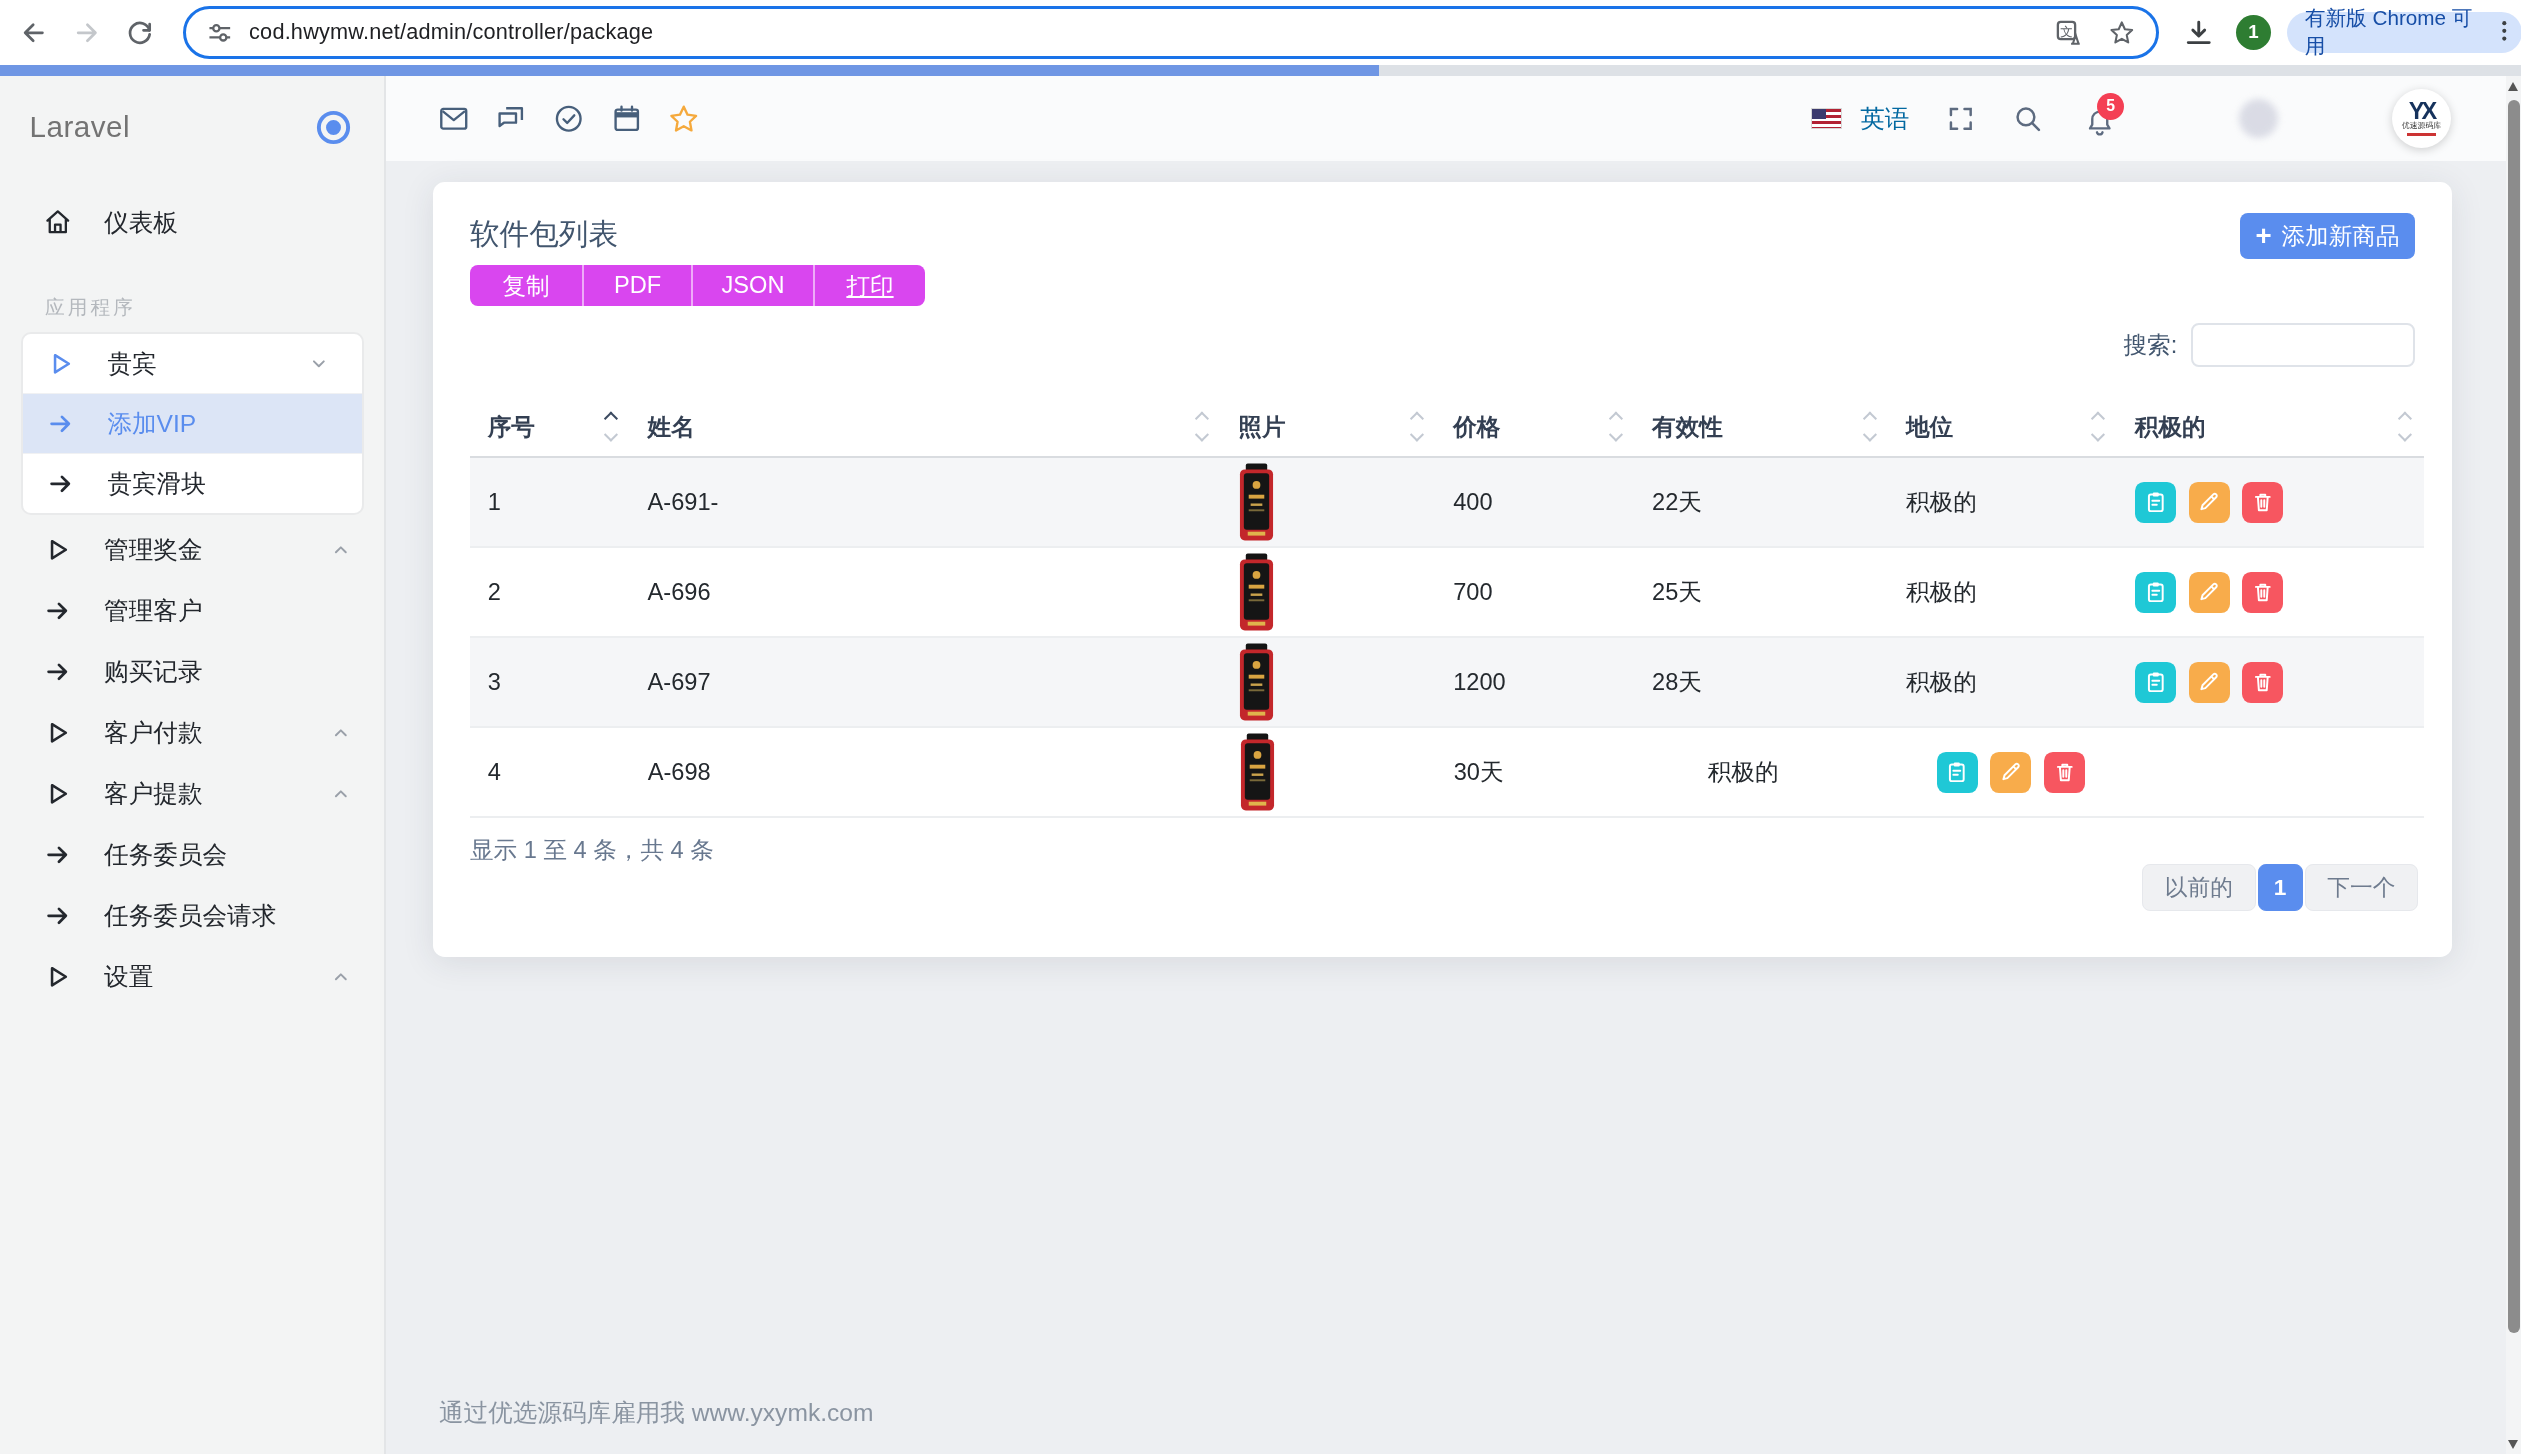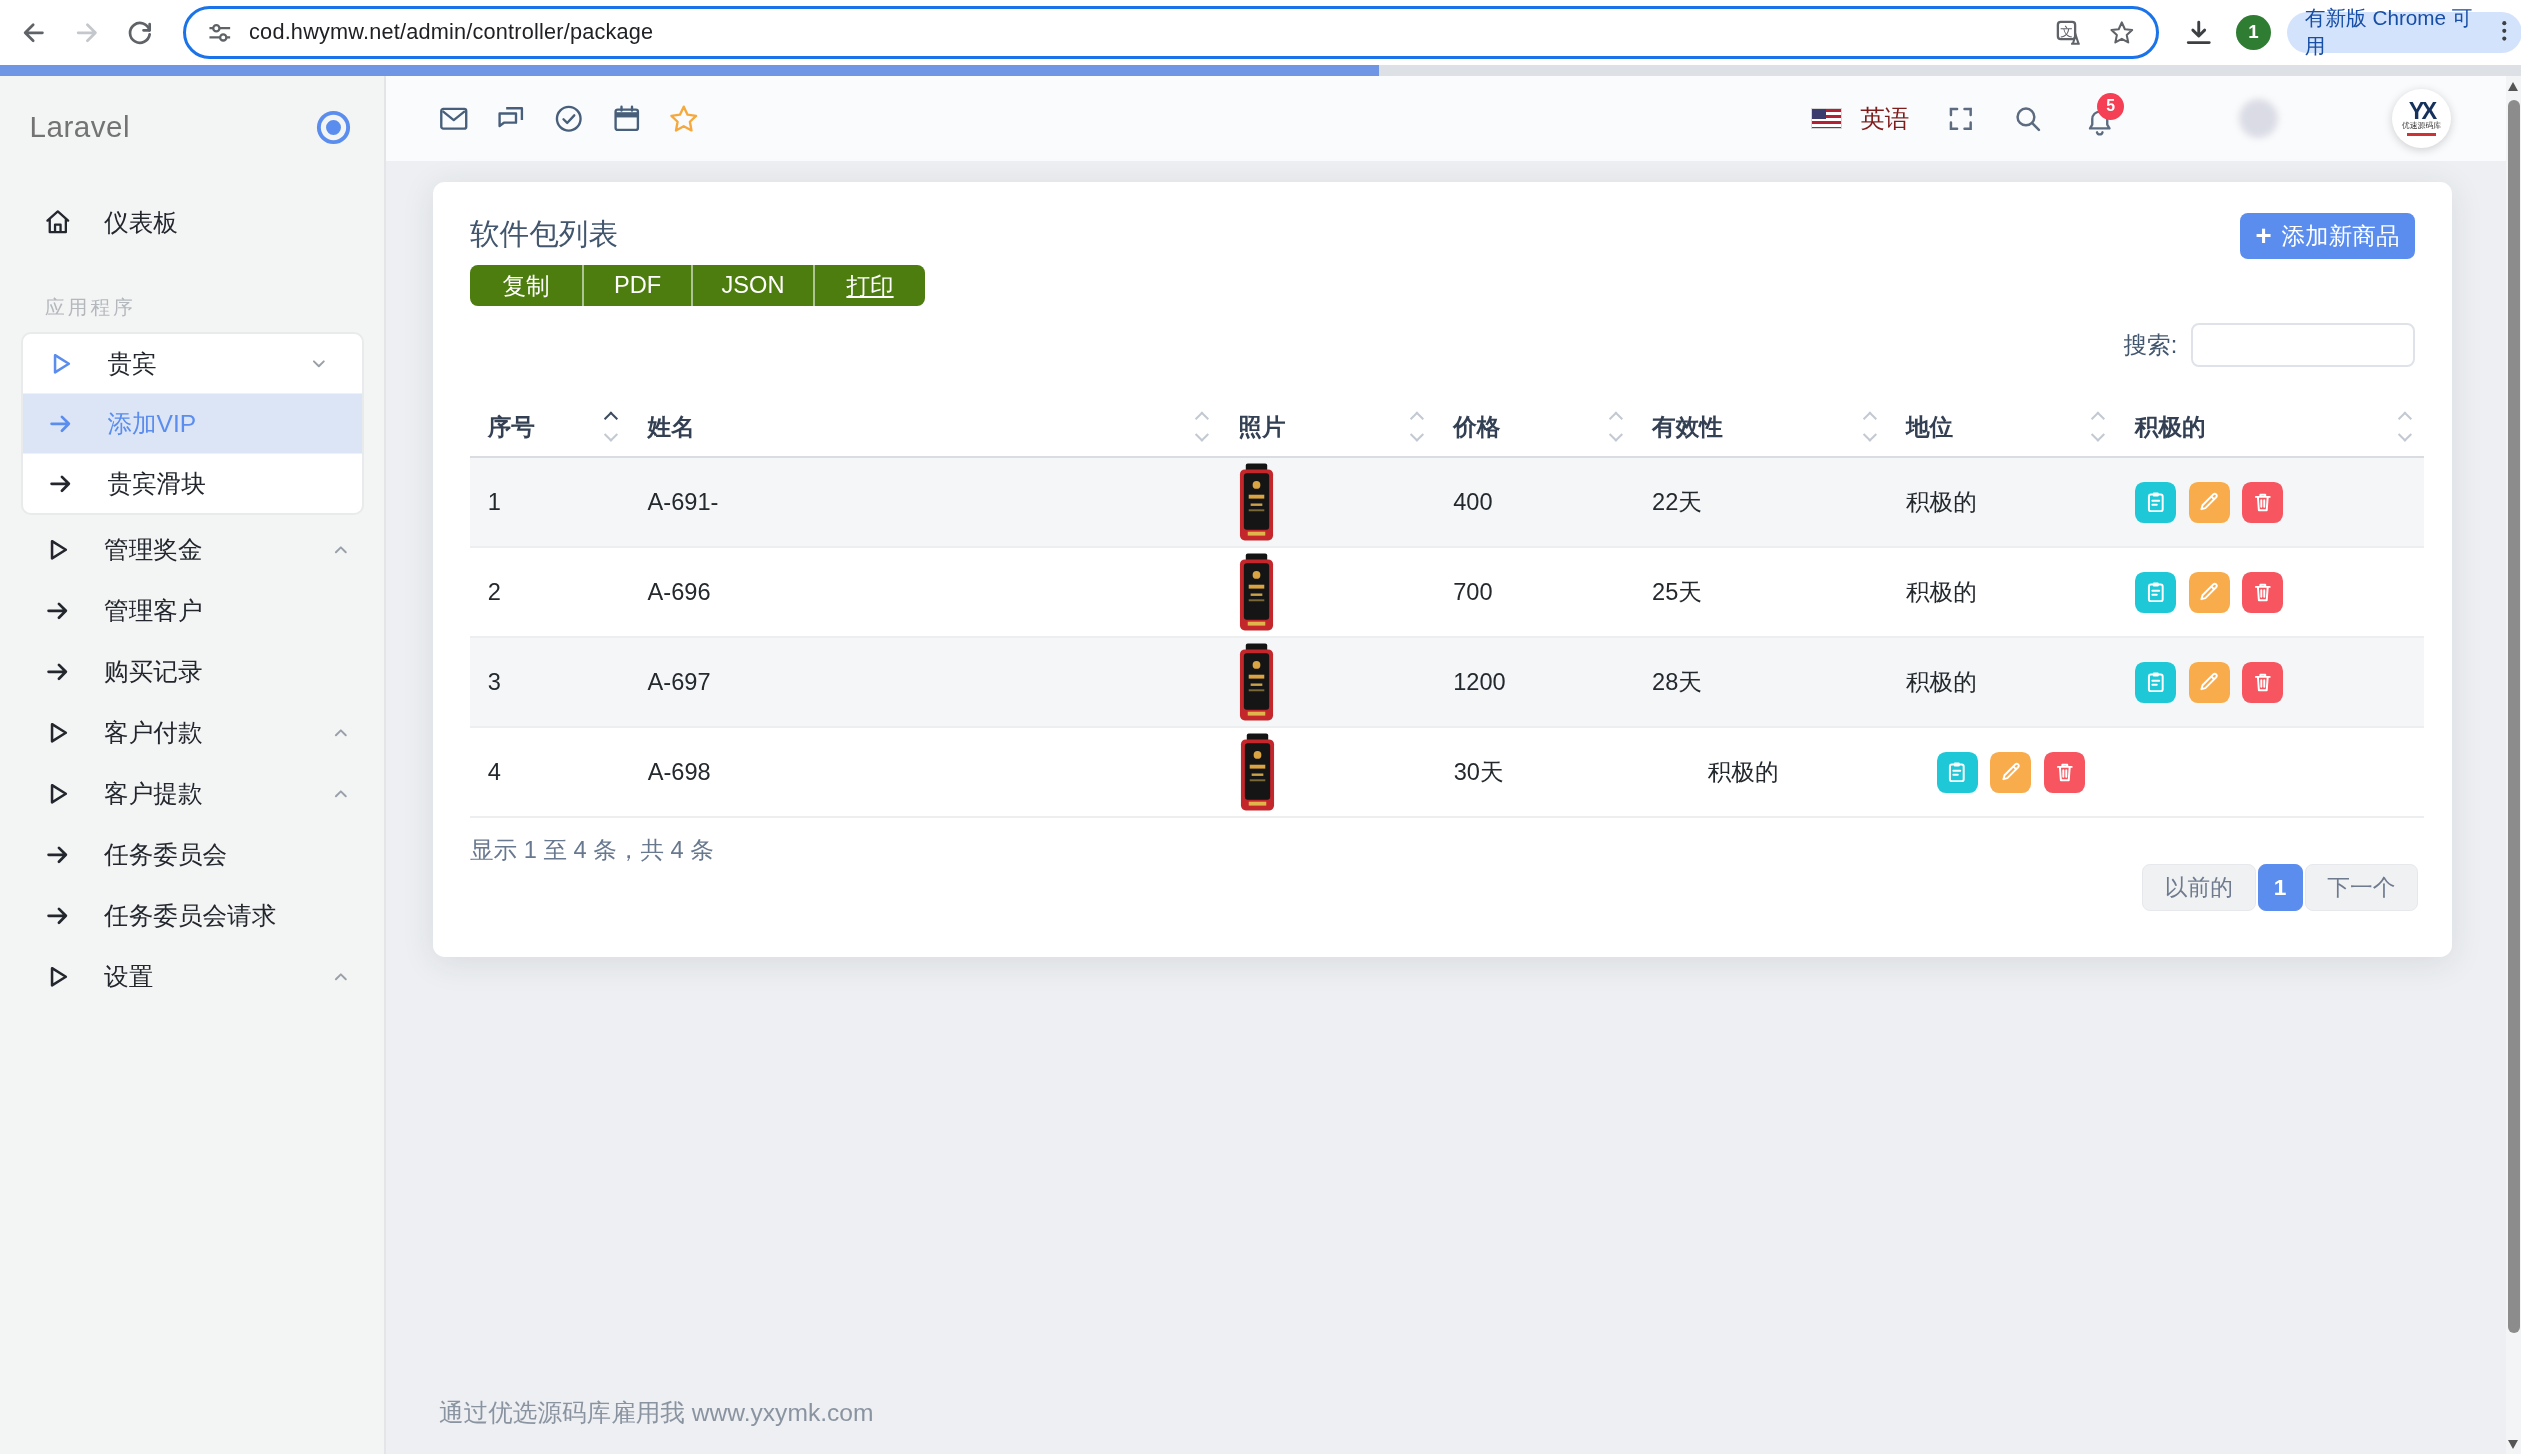--- a/index.html
+++ b/index.html
@@ -48,40 +48,40 @@
 
   .main { position:relative; flex:1; height:100%; background:#edeff2; }
   .appheader { position:absolute; left:0; top:0; right:0; height:85px; background:#fafbfc; }
   .hicons { position:absolute; left:51px; top:0; height:85px; display:flex; align-items:center; gap:24.6px; }
   .hicon { width:33px; height:33px; color:#475f7b; display:flex; align-items:center; justify-content:center; }
   .hicon svg { width:31.5px; height:31.5px; }
   .header-right { position:absolute; right:71px; top:0; height:85px; display:flex; align-items:center; }
   .flag { width:31.5px; height:21.7px; border:1px solid #d6d6d6; position:relative; flex:none;
           background:repeating-linear-gradient(#b22234 0 3px,#fff 3px 5.9px); }
   .flag::after { content:""; position:absolute; left:0; top:0; width:13.8px; height:10.8px; background:#3c3b6e; }
-  .lang { margin-left:17.7px; font-size:24.6px; color:#7f1d1d; }
+  .lang { margin-left:17.7px; font-size:24.6px; color:#0369a1; }
   .hr-icon { margin-left:37px; width:29.6px; height:29.6px; color:#5d6b80; position:relative; }
   .hr-icon svg { width:29.6px; height:29.6px; }
   .bell-wrap { margin-left:41px; position:relative; width:31.5px; height:35px; color:#5d6b80; }
   .bell-wrap svg { width:31.5px; height:31.5px; margin-top:5.9px; }
   .nbadge { position:absolute; top:-7.9px; left:13.8px; min-width:26.6px; height:26.6px; border-radius:13.8px; background:#f43f54;
             color:#fff; font-size:15.8px; font-weight:bold; display:flex; align-items:center; justify-content:center; }
   .avatar-faint { margin-left:124px; width:39px; height:39px; border-radius:50%; background:#c9cbd9; filter:blur(3.9px); opacity:.65; }
   .site-logo { margin-left:114px; width:59px; height:59px; border-radius:50%; background:#fff; box-shadow:0 2px 9.9px rgba(0,0,0,.18);
                display:flex; flex-direction:column; align-items:center; justify-content:center; }
   .monogram { font-size:23.6px; font-weight:bold; letter-spacing:-3px; color:#16325c; line-height:21.7px; }
   .logo-text { font-size:7.9px; color:#333; line-height:8.9px; }
   .logo-sub { width:29.6px; height:3px; background:#c33; margin-top:2px; }
 
   
   .card { position:absolute; left:47px; top:106px; width:2019px; height:775px; background:#fff; border-radius:11.8px;
           box-shadow:0 5.9px 33px rgba(40,50,70,.10); }
   .card-title { position:absolute; left:37px; top:31.5px; font-size:29.6px; color:#42566e; }
   .export-group { position:absolute; left:37px; top:83px; height:41px; display:flex; border-radius:7.9px; overflow:hidden; }
-  .export-btn { background:#4d7c0f; color:#fff; font-size:23.6px; display:flex; align-items:center; justify-content:center; cursor:pointer; }
+  .export-btn { background:#d946ef; color:#fff; font-size:23.6px; display:flex; align-items:center; justify-content:center; cursor:pointer; }
   .export-btn + .export-btn { border-left:2px solid rgba(255,255,255,.55); }
   .eb0{width:112px;} .eb1{width:109px;} .eb2{width:122px;} .eb3{width:112px;text-decoration:underline;}
   .add-btn { position:absolute; right:37px; top:30.5px; width:175px; height:46px; background:#5a8dee; border-radius:7.9px;
              color:#fff; font-size:23.6px; display:flex; align-items:center; justify-content:center; gap:9.9px; cursor:pointer; }
   .add-btn .plus { font-size:27.6px; font-weight:bold; line-height:27.6px; }
   .search-row { position:absolute; right:37px; top:141px; display:flex; align-items:center; }
   .search-label { font-size:23.6px; color:#42566e; margin-right:13.8px; }
   .search-input { width:224px; height:44px; border:2px solid #dfe3e9; border-radius:7.9px; background:#fff; font-size:21.7px; padding:0 9.9px; outline:none; }
 
   

